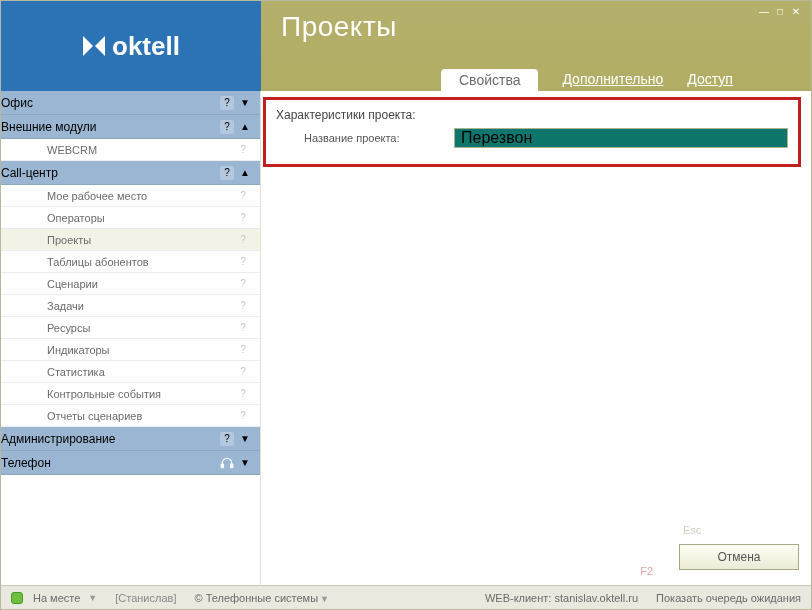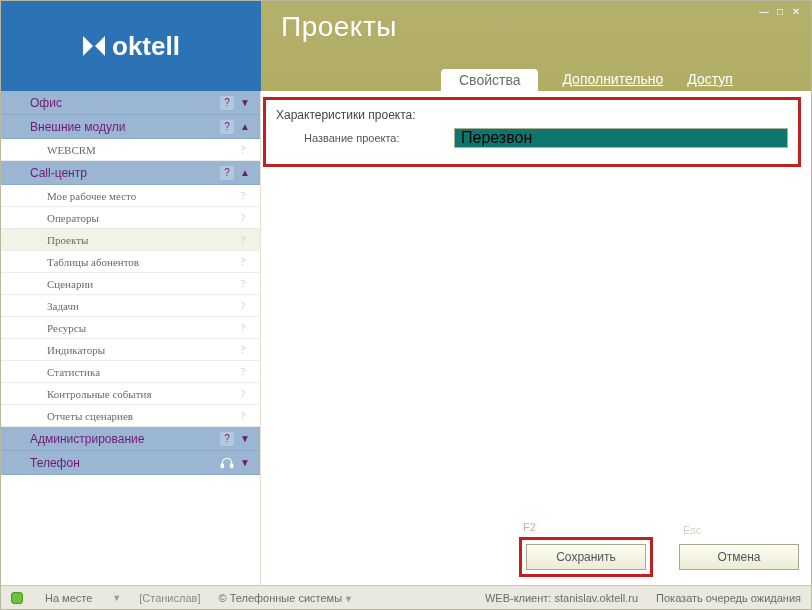--- a/index.html
+++ b/index.html
@@ -21,44 +21,44 @@
   }
   .title-box { flex: 1; background: linear-gradient(#b4b06c, #b1ad64); color: #fff; padding: 0 20px; position: relative; display:flex; flex-direction:column; }
   .title-controls { position: absolute; right: 8px; top: 4px; display: flex; gap: 2px; }
   .title-controls span { width: 14px; height: 12px; display:inline-flex; align-items:center; justify-content:center; color:#fff; font-size:10px; cursor:pointer; }
   .title-main { font-size: 28px; font-weight: normal; margin-top: 10px; letter-spacing: 0.5px; }
   .tabs-row { position:absolute; bottom:0; left:180px; display:flex; align-items:flex-end; gap:24px; height:20px; }
   .tab { color: #fff; font-size: 14px; text-decoration: underline; cursor:pointer; padding-bottom:4px; }
   .tab.active { background:#fff; color:#6b6b6b; text-decoration:none; padding:3px 18px 3px 18px; border-radius:4px 4px 0 0; }
   .body-row { display:flex; flex:1; overflow:hidden; }
   .sidebar { width: 260px; background:#fff; border-right:1px solid #e3e3d6; display:flex; flex-direction:column; }
-  .nav-group { background:#9ab6d3; color:#701a75; height:24px; display:flex; align-items:center; justify-content:space-between; padding:0 10px 0 29px; font-size:12px; border-bottom:1px solid #8aa9c7; cursor:pointer; }
+  .nav-group { background:#9ab6d3; color:#000000; height:24px; display:flex; align-items:center; justify-content:space-between; padding:0 10px 0 0; font-size:12px; border-bottom:1px solid #8aa9c7; cursor:pointer; }
   .nav-group .right-icons { display:flex; gap:6px; align-items:center; }
   .nav-group .help-icon { width:14px; height:14px; background:rgba(255,255,255,0.25); border-radius:2px; display:inline-flex; align-items:center; justify-content:center; font-size:10px; }
   .nav-group .chev { font-size:10px; }
   .nav-item { height:22px; display:flex; align-items:center; justify-content:space-between; padding:0 10px 0 34px; color:#6b6b6b; font-size:11px; border-bottom:1px solid #ececec; cursor:pointer; }
-  .nav-item.sub1 { padding-left:46px;font-family:Liberation Serif, serif; }
+  .nav-item.sub1 { padding-left:46px; }
   .nav-item .help-icon { width:14px; height:14px; border-radius:2px; display:inline-flex; align-items:center; justify-content:center; font-size:10px; color:#c7c7c7; }
   .nav-item.active { background:#f2f2e6; }
   .sidebar-spacer { flex:1; }
   .content { flex:1; position:relative; background:#fff; }
   .form-frame { position:absolute; left:2px; right:10px; top:6px; height:70px; border:3px solid #c02020; padding:8px 10px; }
   .form-heading { font-size:12px; color:#444; margin-bottom:6px; }
   .form-row { display:flex; align-items:center; gap:8px;margin-left:20px; }
   .form-label { width:150px; color:#555; font-size:11px; padding-left:8px; }
   .form-input { flex:1; height:20px; border:1px solid #b0b08e; padding:0 6px; font-size:16px; font-family:inherit; background:#0f766e; outline:none; }
   .buttons-area { position:absolute; right:12px; bottom:8px; display:flex; gap:26px; align-items:flex-end; }
   .btn-col { display:flex; flex-direction:column; align-items:flex-start; gap:4px; }
   .btn-hint { color:#d7a6a6; font-size:11px; padding-left:4px; }
   .btn { width:120px; height:26px; border:1px solid #a8a88a; background:linear-gradient(#fdfdf4,#ecebd6); color:#555; font-size:12px; cursor:pointer; }
   .btn-save-frame { border:3px solid #c02020; padding:4px; }
   .status-bar { height:24px; background:#e9e9df; border-top:1px solid #c8c8b4; display:flex; align-items:center; padding:0 10px; font-size:11px; color:#6b6b6b; gap:18px; }
   .status-dot { width:12px; height:12px; border-radius:3px; background:#6fbf3f; border:1px solid #4a9a22; display:inline-block; margin-right:4px; }
   .status-bar a { color:#6b6b6b; cursor:pointer; }
-  .status-left { display:flex; align-items:center; gap:18px; }
+  .status-left { display:flex; align-items:center; gap:6px; }
   .status-user { color:#8a8a8a; }
   .status-bar .dd { font-size:9px; margin-left:2px; color:#999; }
   .headset-icon { width:14px; height:14px; display:inline-flex; align-items:center; justify-content:center; }
 </style>
 </head>
 <body>
 
 <div class="app">
   <div class="header-row">
     <div class="logo-box">
@@ -184,23 +184,20 @@
         <div class="form-heading">Характеристики проекта:</div>
         <div class="form-row">
           <div class="form-label">Название проекта:</div>
           <input class="form-input" type="text" value="Перезвон" style="">
         </div>
       </div>
 
       <div class="buttons-area">
         <div class="btn-col">
           <span class="btn-hint">F2</span>
-          <div class="btn-save-frame">
-            <button class="btn">Сохранить</button>
-          </div>
         </div>
         <div class="btn-col">
           <span class="btn-hint" style="color:#cfcfc0">Esc</span>
           <div style="padding:4px 0 7px 0">
             <button class="btn">Отмена</button>
           </div>
         </div>
       </div>
     </div>
   </div>

